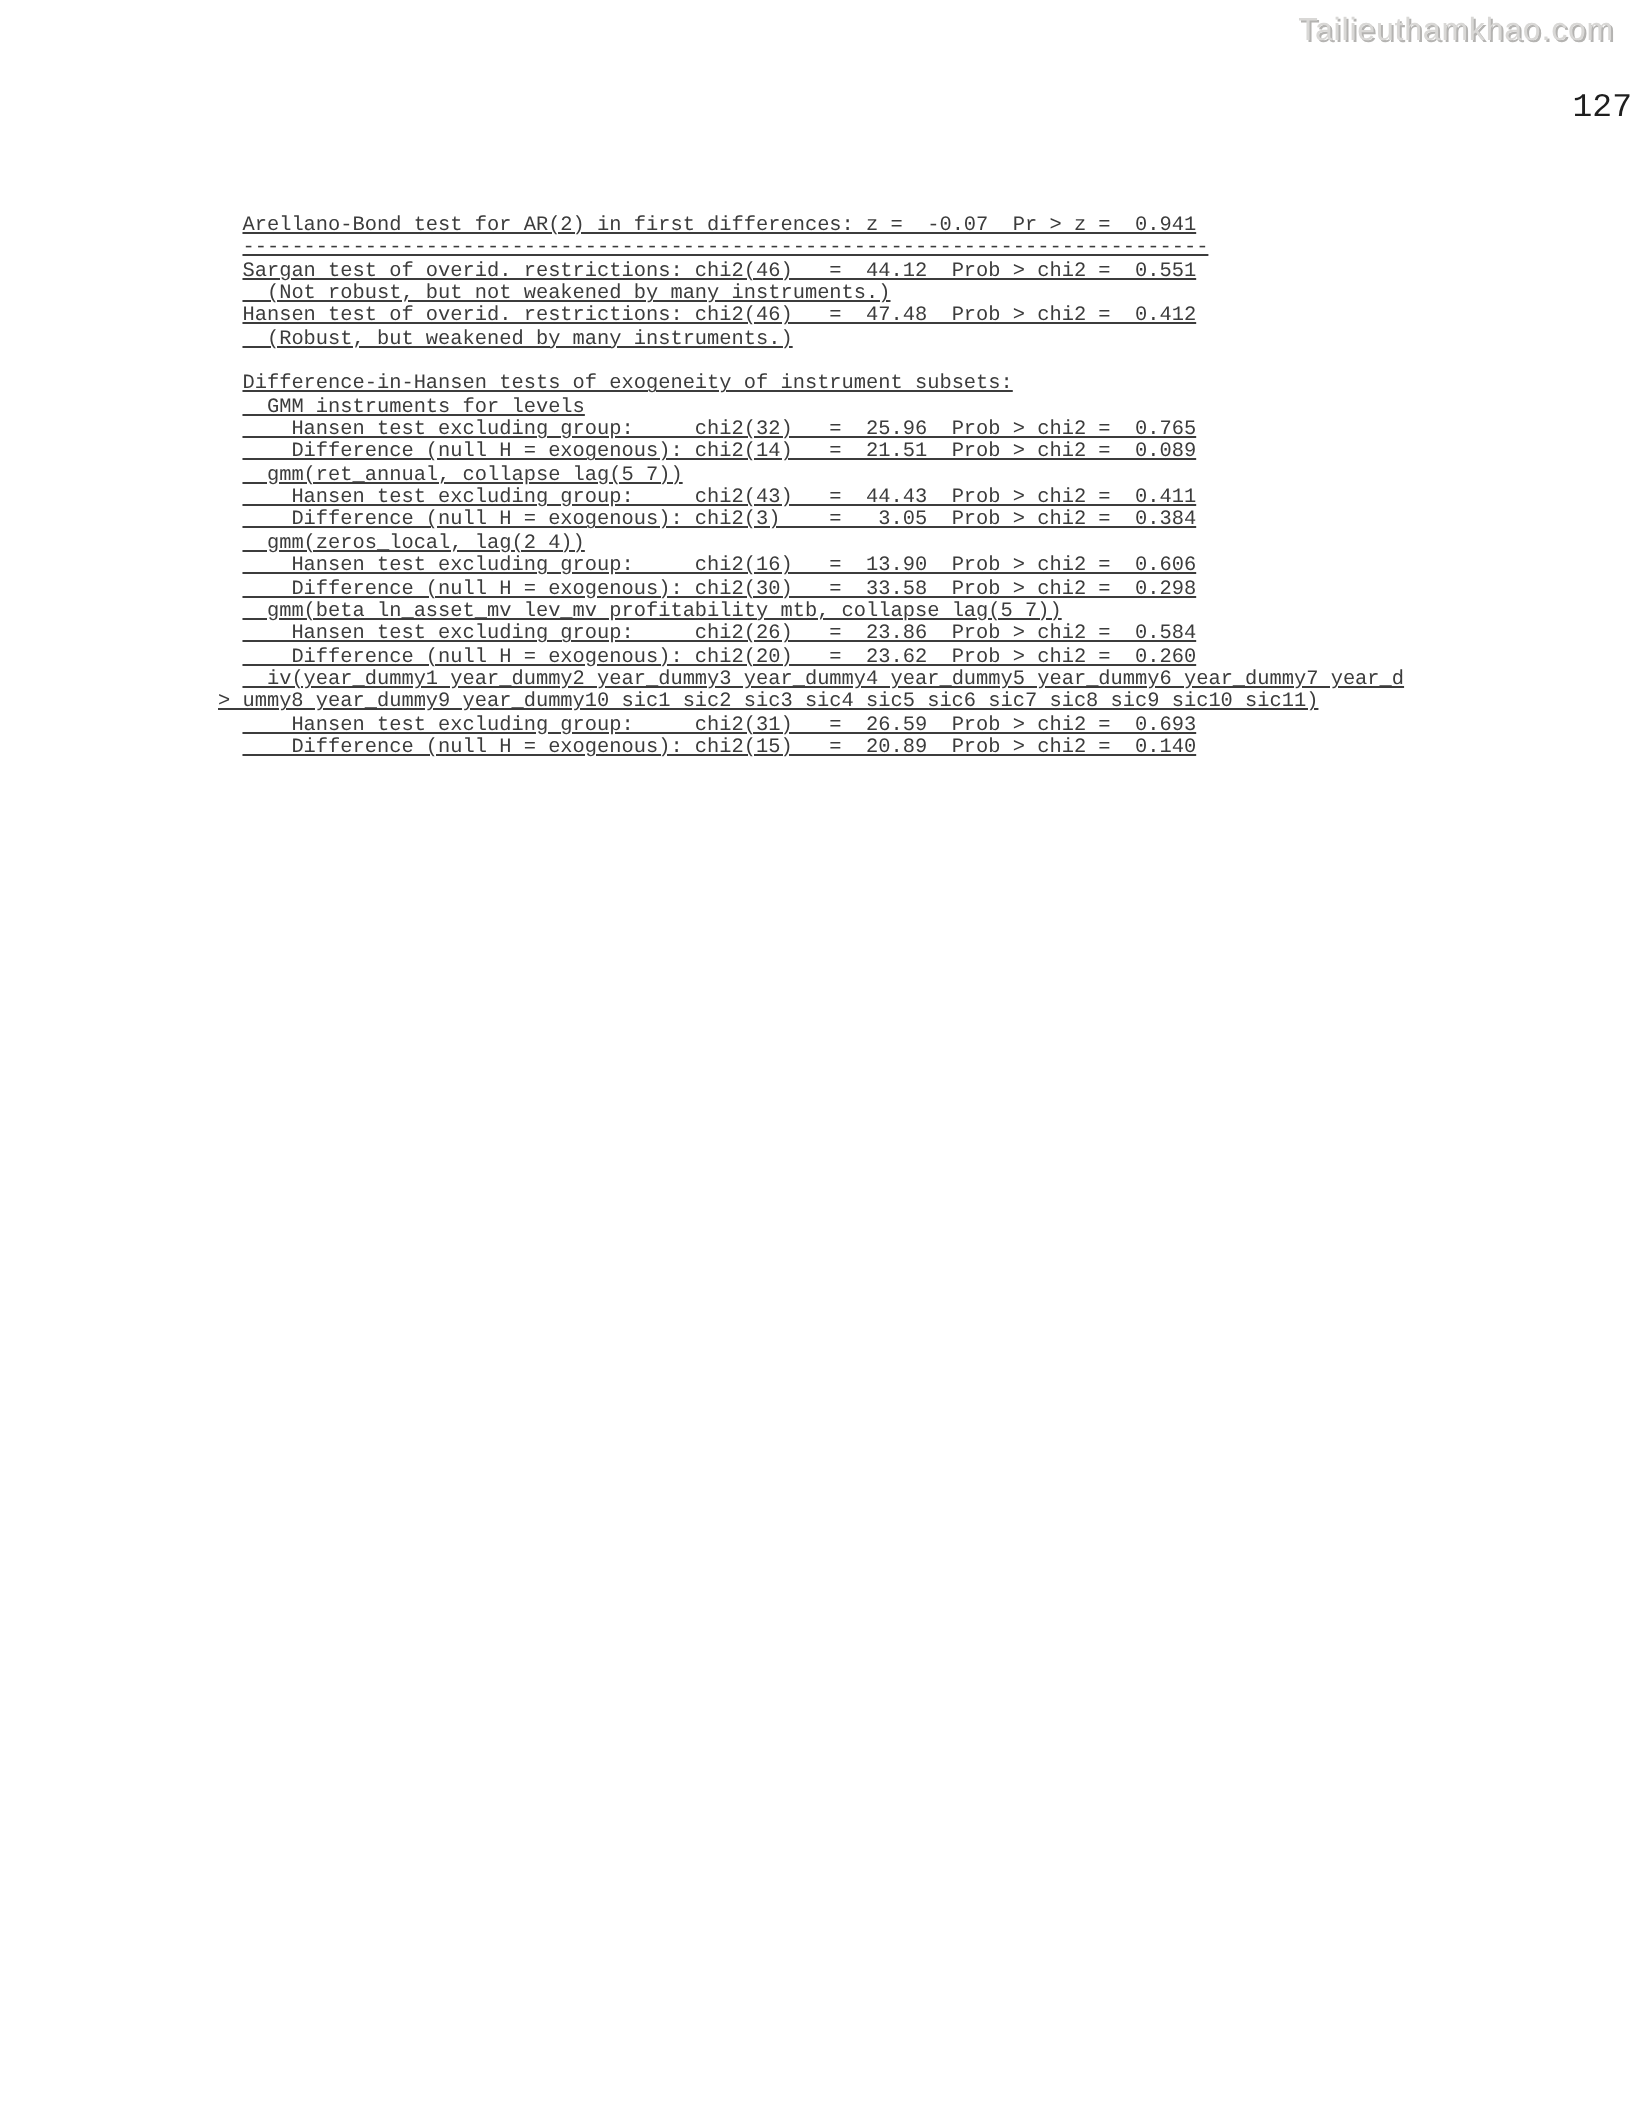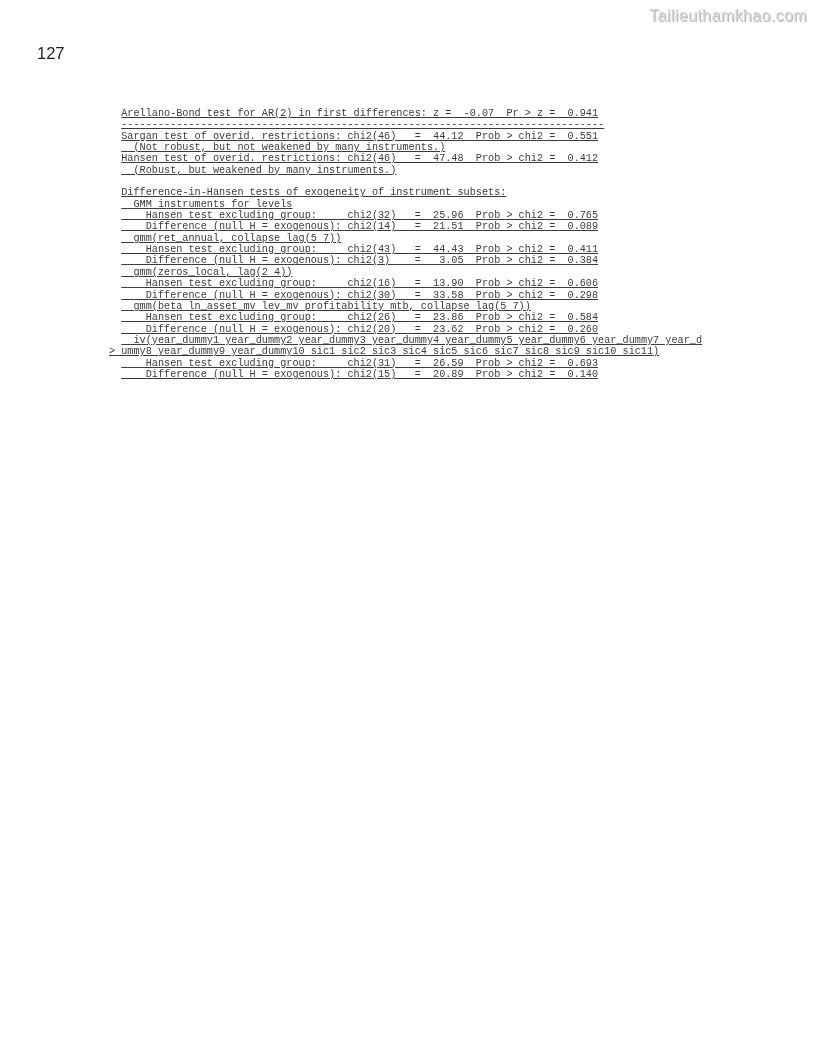--- a/index.html
+++ b/index.html
@@ -24,23 +24,23 @@
     letter-spacing: 0.4px;
     color: #d9d8d6;
     text-shadow: 1px 1px 0 #b4b3b1;
     user-select: none;
   }
   .page-number {
     position: absolute;
     top: 44px;
     left: 0;
     right: 0;
-    text-align: left;
+    text-align: right;
     text-indent: 37px; 
-    font-family: Liberation Sans, sans-serif;
+    font-family: Liberation Mono, monospace;
     font-size: 16.5px;
     color: #1e1e1e;
   }
   .stata-log {
     position: absolute;
     left: 109px;
     top: 108px;
     margin: 0;
     font-family: "Liberation Mono", "DejaVu Sans Mono", monospace;
     font-size: 10.2px;

